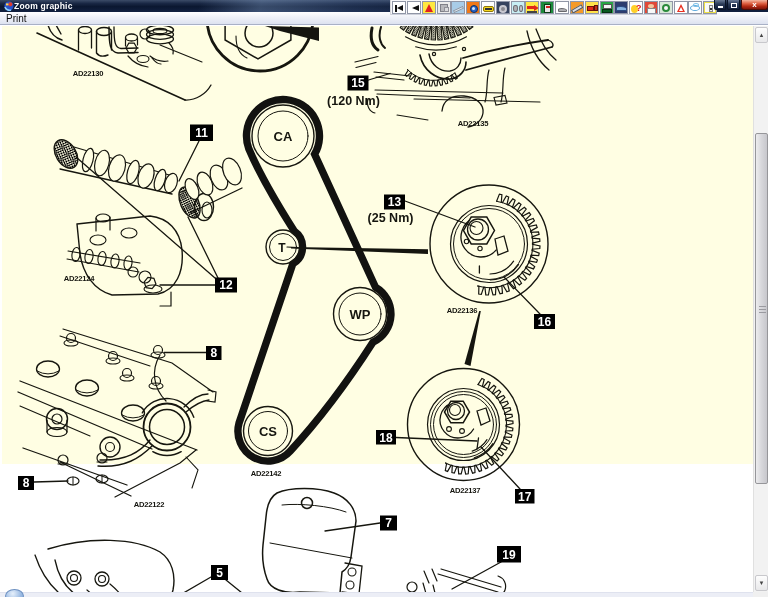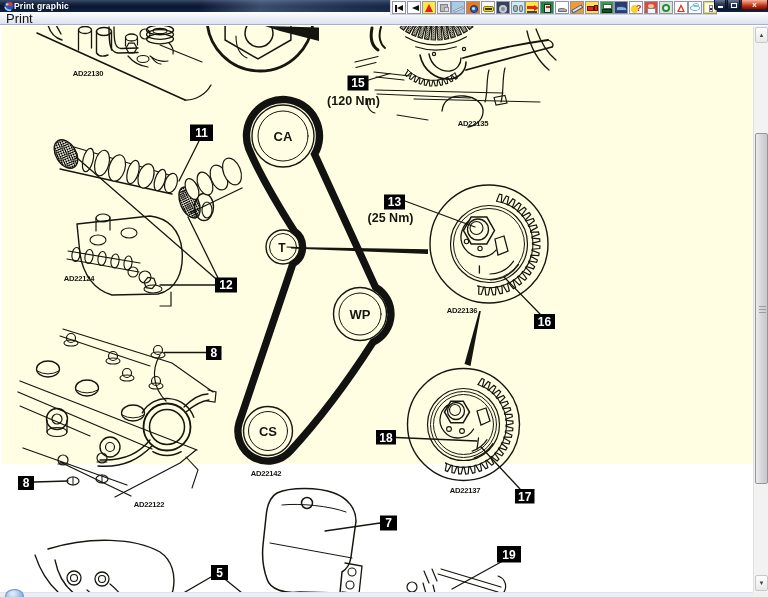--- a/index.html
+++ b/index.html
@@ -4,21 +4,21 @@
 *{box-sizing:border-box}
 #titlebar{position:absolute;left:0;top:0;width:768px;height:12px;
  background:linear-gradient(180deg,#3c4c68 0%,#1a2845 28%,#0b1730 55%,#122140 100%);}
 #titlebar .streak{position:absolute;left:0;top:0;width:768px;height:12px;
  background:linear-gradient(105deg,rgba(255,255,255,0) 26%,rgba(130,160,200,.38) 34%,rgba(90,120,170,.22) 46%,rgba(255,255,255,0) 60%);}
 #appicon{position:absolute;left:4px;top:1px;width:10px;height:10px;}
 #title{position:absolute;left:14px;top:0;height:12px;line-height:12px;color:#fff;
  font-size:8.5px;font-weight:bold;letter-spacing:.2px;}
 #menubar{position:absolute;left:0;top:12px;width:768px;height:13px;
  background:linear-gradient(180deg,#ffffff 0%,#f0f2f8 40%,#dde2f0 100%);border-bottom:1px solid #a9b1c6;}
-#menuprint{position:absolute;left:6px;top:13px;font-size:13px;color:#111;line-height:12px;}
+#menuprint{position:absolute;left:6px;top:13px;font-size:10px;color:#111;line-height:12px;}
 #toolbar{position:absolute;left:390px;top:0;width:327px;height:15px;background:#f6f6f8;
  border-left:1px solid #d8d8dc;border-bottom:1px solid #cdd0da;border-right:1px solid #cdd0da;}
 .tl{position:absolute;top:1px;width:14px;height:13px;border:1px solid #9096a6;background:#fff;overflow:hidden}
 .tl i{position:absolute;display:block}
 #btn-min,#btn-max{position:absolute;top:0;height:10px;background:linear-gradient(180deg,#6a7a94 0%,#2a3a57 45%,#121f3a 100%);
  border:1px solid #0a1426;border-top:none;color:#fff;}
 #btn-min{left:714px;width:12px;border-radius:0 0 2px 2px;}
 #btn-max{left:727px;width:13px;border-radius:0 0 2px 2px;}
 #btn-close{position:absolute;left:741px;top:0;width:27px;height:10px;border:1px solid #4d0d05;border-top:none;
  background:linear-gradient(180deg,#f2b6a0 0%,#dd5f41 40%,#b02912 70%,#7e150b 100%);border-radius:0 0 3px 3px;
@@ -38,21 +38,21 @@
 </style></head><body>
 <div id="titlebar">
     <div class="streak"></div>
   </div>
 <svg id="appicon" viewBox="0 0 10 10">
     <circle cx="5" cy="5" r="4.6" fill="#2a52c8"></circle>
     <path d="M1,6 A4.6,4.6 0 0 0 7,9" fill="none" stroke="#8fd0ff" stroke-width="1.6"></path>
     <circle cx="6.4" cy="3.2" r="2" fill="#e03a2a"></circle>
     <rect x="2" y="2.4" width="2.4" height="2" fill="#ffd34d"></rect>
   </svg>
-<div id="title">Print graphic</div>
+<div id="title">Zoom graphic</div>
 <div id="menubar"></div>
 <div id="menuprint">Print</div>
 <div id="toolbar">
     <span class="tl" style="left:1.0px;background:#fff">
       <i style="left:2px;top:3px;width:2px;height:7px;background:#111"></i>
       <i style="left:4px;top:3px;border-top:3.5px solid transparent;border-bottom:3.5px solid transparent;border-right:6px solid #111"></i>
     </span>
     <span class="tl" style="left:15.8px;background:#fff">
       <i style="left:4px;top:3px;border-top:3.5px solid transparent;border-bottom:3.5px solid transparent;border-right:7px solid #111"></i>
     </span>

